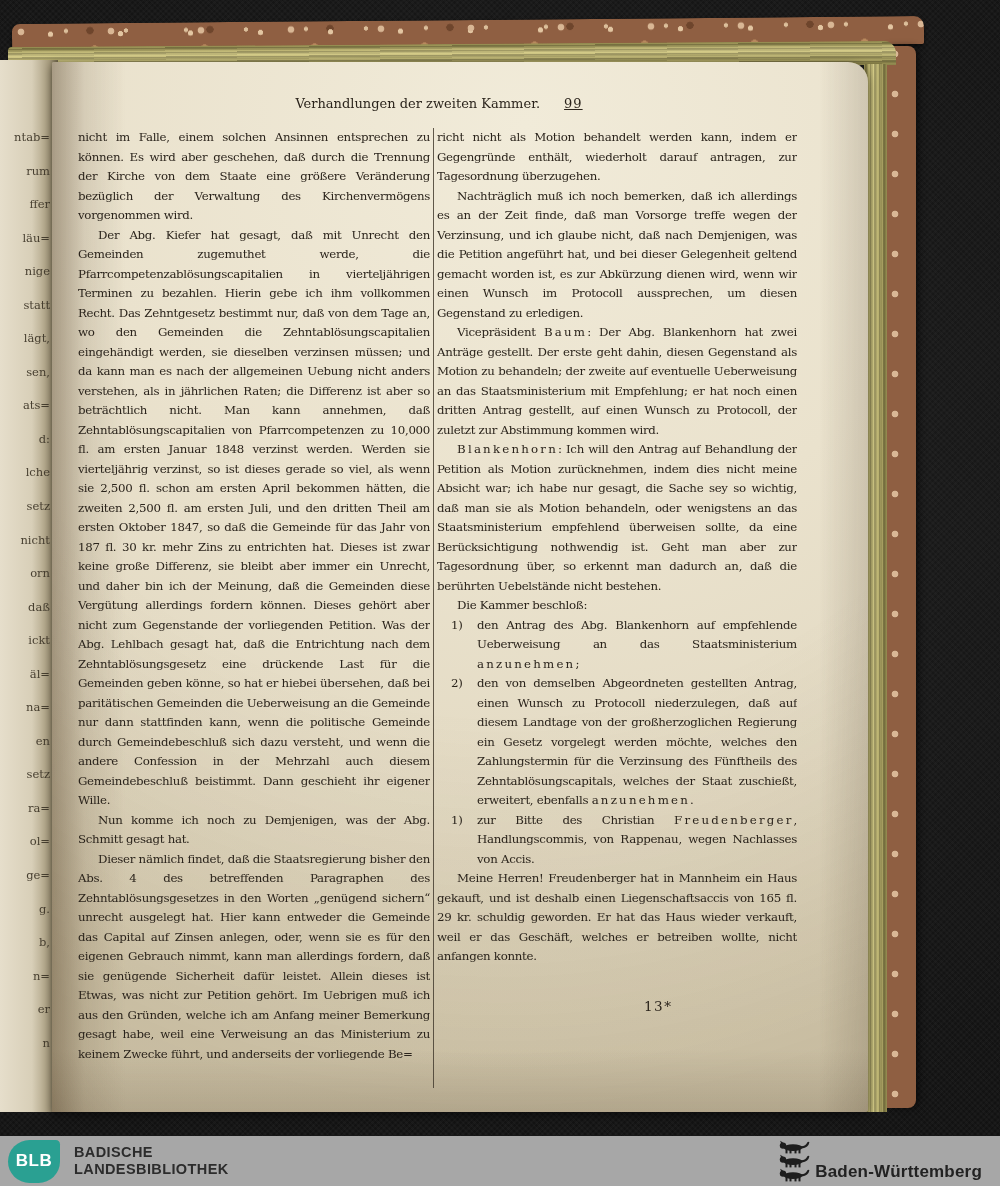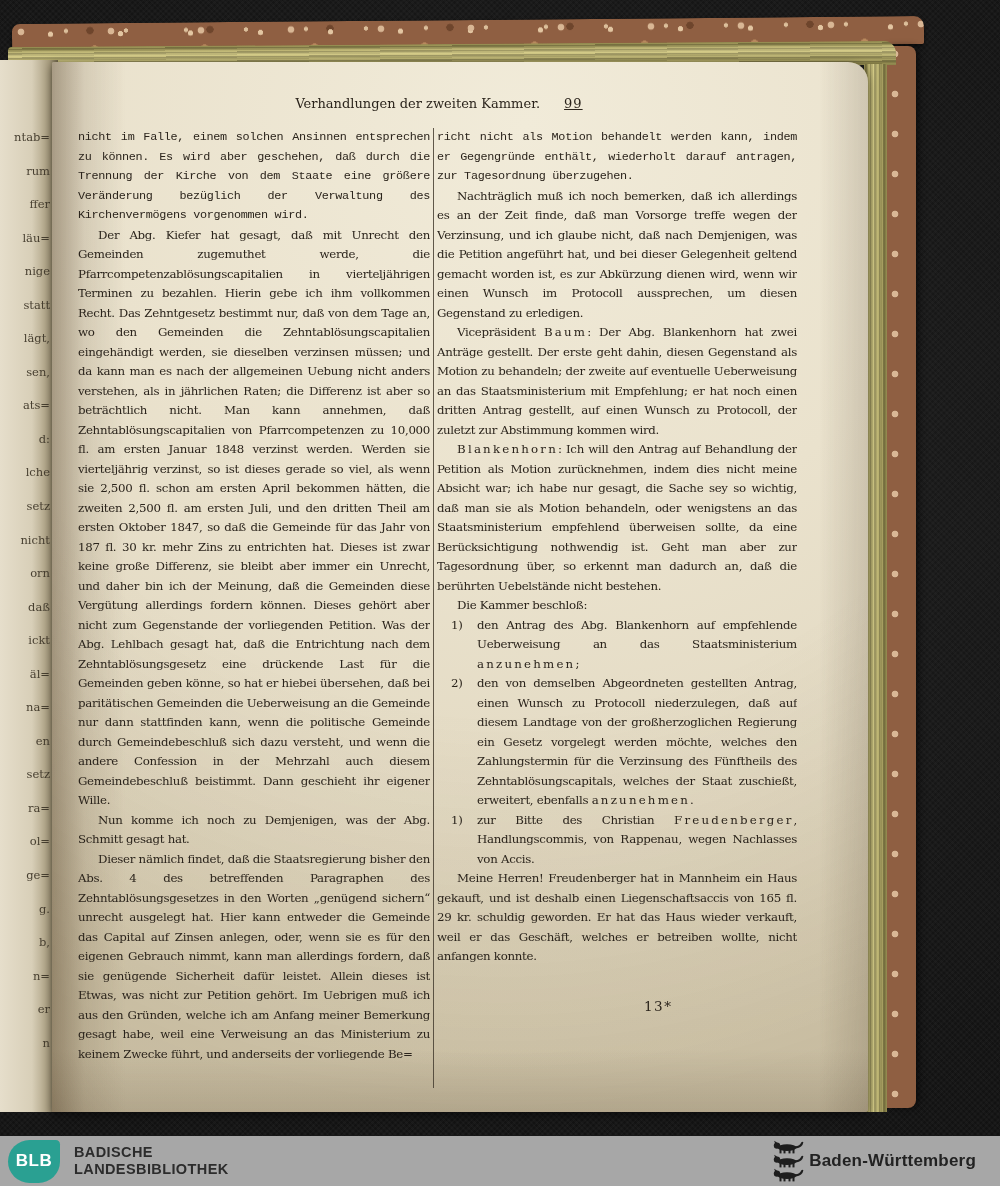--- a/index.html
+++ b/index.html
@@ -83,40 +83,40 @@
   .page-header .pagenum{margin-left:8px;letter-spacing:1px;text-decoration:underline;}
   .columns{position:absolute;top:66px;left:26px;display:flex;}
   .col{
     height:960px;overflow:hidden;text-align:justify;color:#2b241c;
     font-size:11.8px;line-height:19.5px;letter-spacing:-0.3px;
   }
   .col-left{width:352px;}
   .col-right{width:360px;}
   .rule{width:1px;background:#453d30;opacity:.85;margin:0 3px;align-self:stretch;}
   .para{margin:0;text-indent:1.7em;}
-  .para.cont{text-indent:0;font-family:Liberation Mono, monospace;}
+  .para.cont{text-indent:0;}
   .para.item{text-indent:0;position:relative;padding-left:40px;}
   .num{position:absolute;left:14px;top:0;}
   .sperr{letter-spacing:2.2px;}
   .signature{position:absolute;top:936px;left:592px;font-size:13.5px;letter-spacing:1.5px;color:#2b241c;}
   
   .banner{
     position:absolute;left:0;top:1136px;width:1000px;height:50px;
     background:#a7a7a7;display:flex;justify-content:space-between;align-items:center;
     font-family:"Liberation Sans", sans-serif;
   }
   .banner-left{display:flex;align-items:center;gap:14px;padding-left:8px;}
   .blb-logo{
     width:52px;height:43px;background:#2aa092;color:#ffffff;
     border-radius:26px 5px 26px 26px;
     display:flex;align-items:center;justify-content:center;
     font-weight:bold;font-size:17px;letter-spacing:.5px;
   }
   .library-name{display:flex;flex-direction:column;font-weight:bold;font-size:14.5px;line-height:17px;color:#2c2c2c;letter-spacing:.4px;}
-  .banner-right{display:flex;align-items:center;gap:2px;padding-right:24px;}
+  .banner-right{display:flex;align-items:flex-end;gap:2px;padding-right:18px;}
   .lions{display:block;}
   .state-name{font-weight:bold;font-size:17px;color:#222222;letter-spacing:.2px;}
 </style>
 </head>
 <body>
 
 <div class="backdrop"></div>
 
 <div class="board board-top"></div>
 <div class="board board-right"></div>

